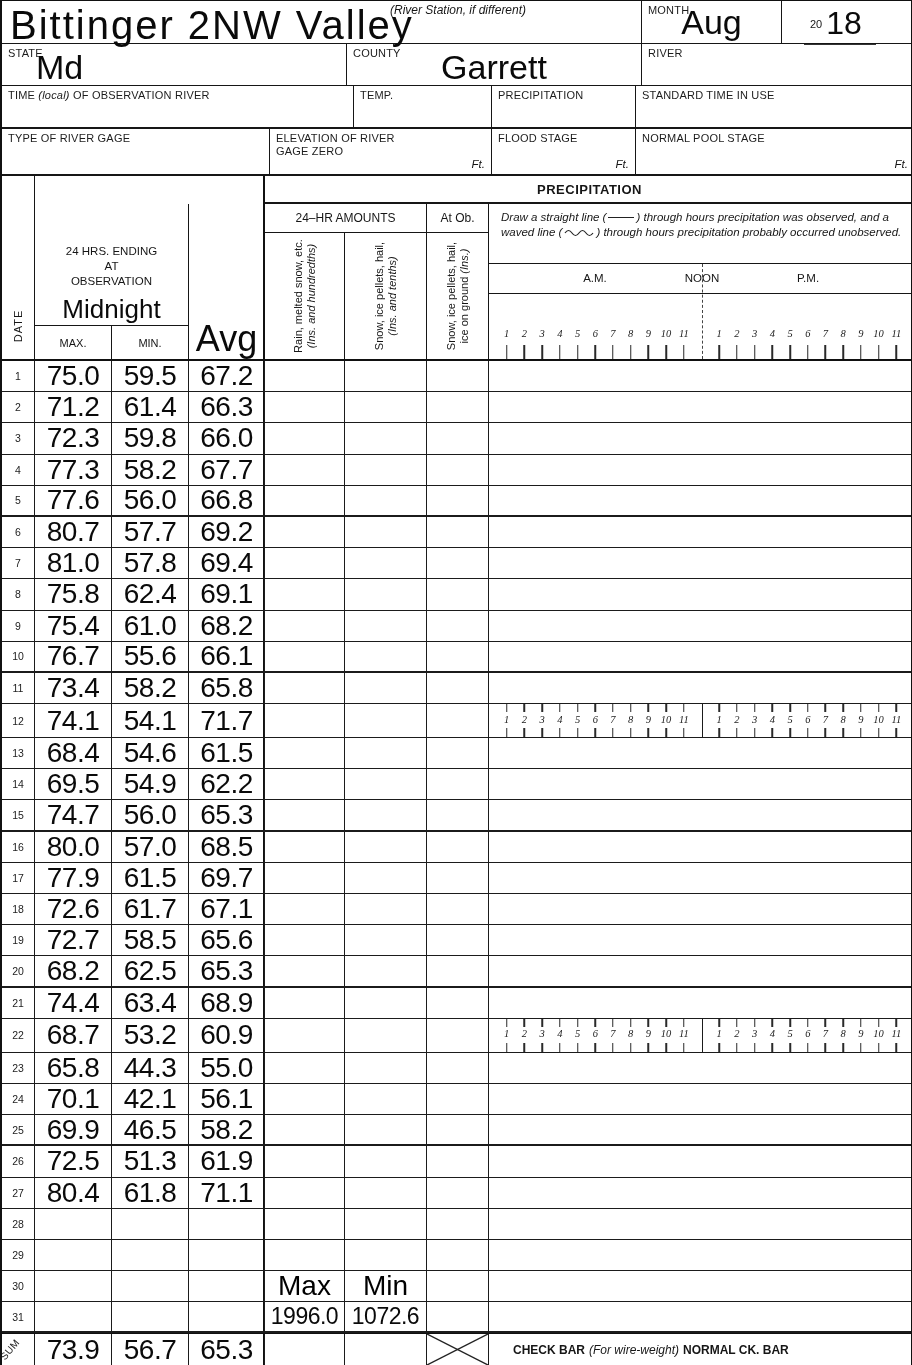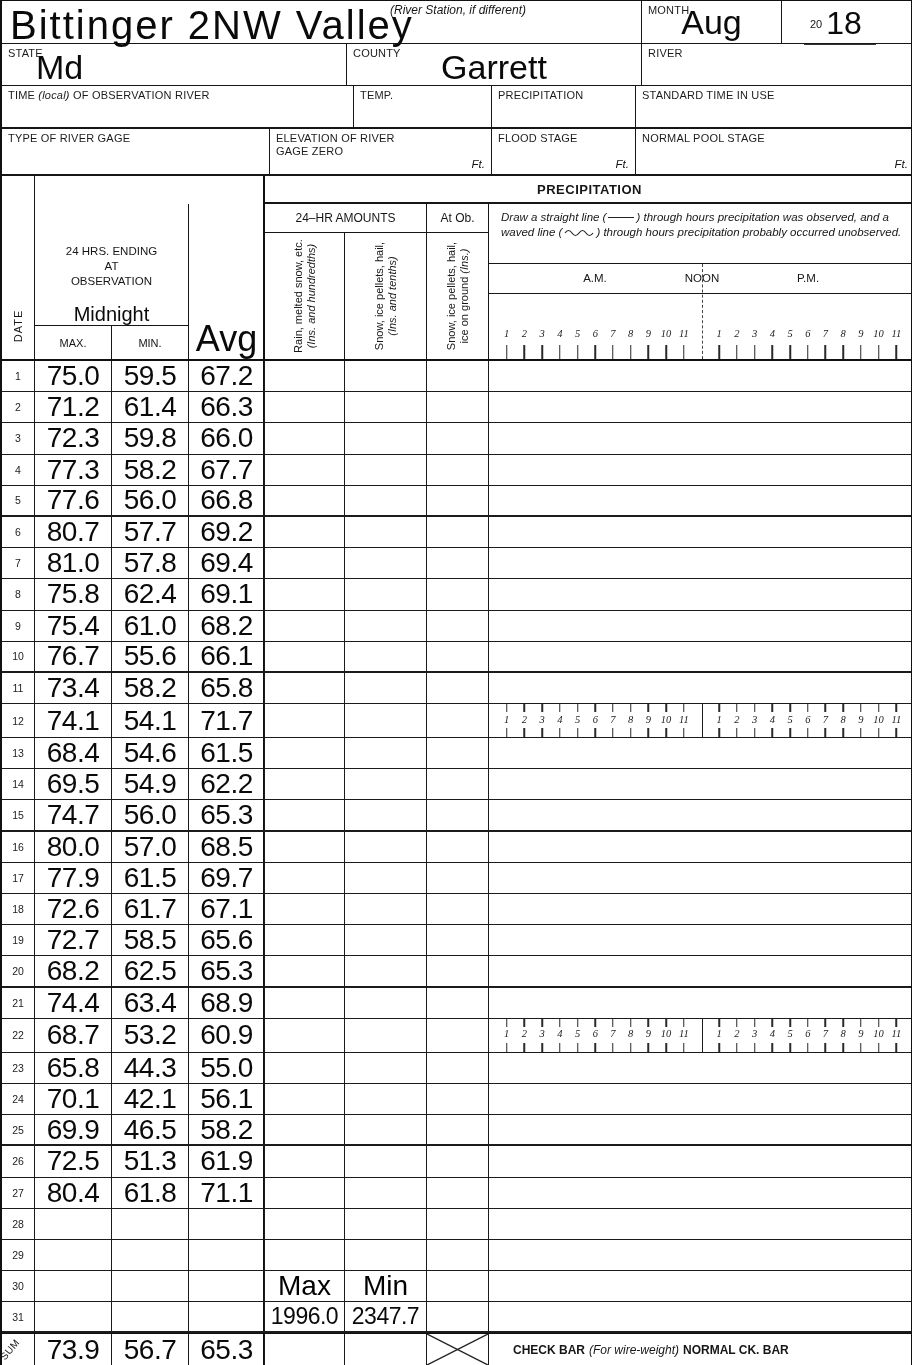--- a/index.html
+++ b/index.html
@@ -41,21 +41,21 @@
   #cell-elev{left:268px;top:128px;width:222px;height:47px;border-bottom-width:2px;}
   #cell-flood{left:490px;top:128px;width:144px;height:47px;border-bottom-width:2px;}
   #cell-pool{left:634px;top:128px;width:278px;height:47px;border-right:none;border-bottom-width:2px;}
   
   #sec-spacer{left:0;top:175px;width:33px;height:28px;border-bottom:none;}
   #sec-temp{left:33px;top:175px;width:230px;height:28px;border-bottom-width:2px;display:flex;align-items:center;justify-content:center;font-weight:bold;font-size:13px;letter-spacing:.5px;}
   #sec-precip{left:263px;top:175px;width:649px;height:28px;border-right:none;border-bottom-width:2px;display:flex;align-items:center;justify-content:center;font-weight:bold;font-size:13px;letter-spacing:.5px;}
   
   #ch-date{left:0;top:203px;width:33px;height:155px;border-bottom:none;}
   #ch-ending{left:33px;top:203px;width:154px;height:122px;text-align:center;font-size:11.5px;line-height:1.3;padding-top:40px;box-sizing:border-box;}
-  #ending-value{font-size:20px;margin-top:12px;text-align:center;}
+  #ending-value{font-size:26px;margin-top:4px;text-align:center;}
   #ch-max{left:33px;top:325px;width:77px;height:33px;border-bottom:none;display:flex;align-items:center;justify-content:center;font-size:11px;}
   #ch-min{left:110px;top:325px;width:77px;height:33px;border-bottom:none;display:flex;align-items:center;justify-content:center;font-size:11px;}
   #ch-avg{left:187px;top:203px;width:76px;height:155px;border-bottom:none;display:flex;align-items:flex-end;justify-content:center;}
   #avg-value{font-size:36px;line-height:1;padding-bottom:2px;}
   #ch-amounts{left:263px;top:203px;width:162px;height:29px;display:flex;align-items:center;justify-content:center;font-size:12px;}
   #ch-atob-top{left:425px;top:203px;width:62px;height:29px;display:flex;align-items:center;justify-content:center;font-size:12px;}
   .vcol{border-bottom:none;}
   #ch-rain{left:263px;top:232px;width:80px;height:126px;}
   #ch-snow{left:343px;top:232px;width:82px;height:126px;}
   #ch-ground{left:425px;top:232px;width:62px;height:126px;}
@@ -2735,21 +2735,21 @@
               <b class="tick"></b>
             </i>
           </div>
         </div>
         <div class="drow thickb">
           <div class="dc c0" style="width: 33px;">31</div>
           <div class="dc c1 val" style="width: 77px;"></div>
           <div class="dc c2 val" style="width: 77px;"></div>
           <div class="dc c3 val" style="width: 76px;"></div>
           <div class="dc c4 note-num" style="width: 80px;">1996.0</div>
-          <div class="dc c5 note-num" style="width: 82px;">2347.7</div>
+          <div class="dc c5 note-num" style="width: 82px;">1072.6</div>
           <div class="dc c6" style="width: 62px;"></div>
           <div class="dc c7" style="width: 425px;">
             <i class="hcellx">
               <b class="tick"></b>
             </i>
             <i class="hcellx">
               <b class="tick"></b>
             </i>
             <i class="hcellx">
               <b class="tick"></b>

